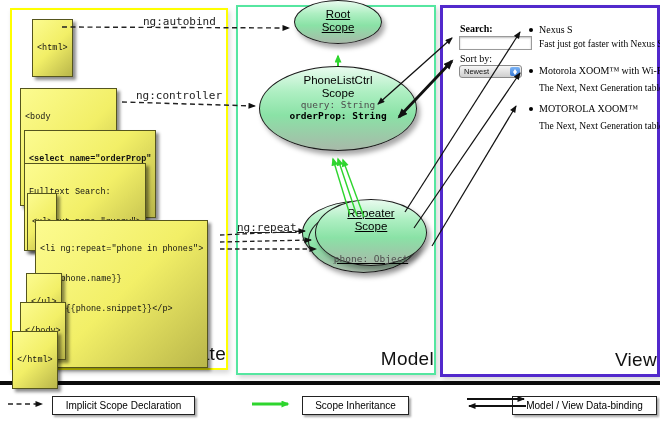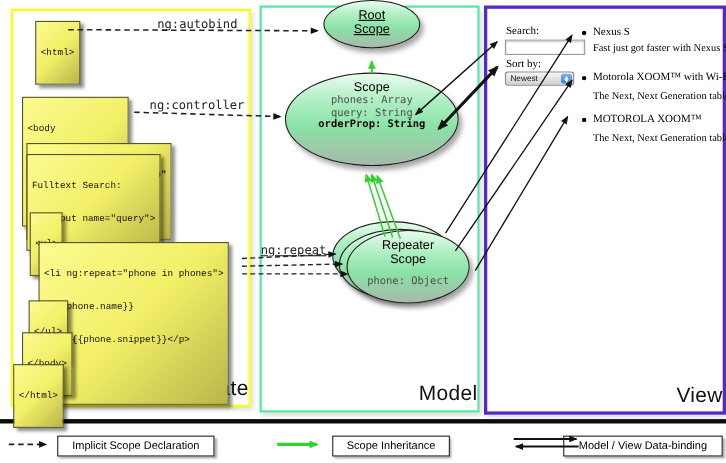--- a/index.html
+++ b/index.html
@@ -69,21 +69,21 @@
 
   <div class="panel" id="p-template">
     <div class="panel-label">Template</div>
   </div>
   <div class="panel" id="p-model">
     <div class="panel-label">Model</div>
   </div>
   <div class="panel" id="p-view">
     <div class="panel-label">View</div>
 
-    <div class="v-label" style="left:17px;top:15px;">Search:</div>
+    <div class="v-label" style="left:17px;top:15px;font-weight:bold;">Search:</div>
     <div class="v-input" style="left:16px;top:28px;"></div>
     <div class="v-label" style="left:17px;top:45px;">Sort by:</div>
     <div class="v-select" style="left:16px;top:57px;">
       <span class="val">Newest</span>
       <span class="stepper"></span>
     </div>
 
     <span class="bullet" style="left:86px;top:20px;"></span>
     <div class="v-item-title" style="left:96px;top:16px;">Nexus S</div>
     <div class="v-item-snippet" style="left:96px;top:31px;">Fast just got faster with Nexus S.</div>
@@ -102,21 +102,21 @@
   </div>
   <div class="code-box" style="left:20px;top:88px;">
     <div>&lt;body</div>
     <div> ng:controller=</div>
     <div> "PhoneListCtrl"&gt;</div>
   </div>
   <div class="code-box bold" style="left:24px;top:130px;">
     <div>&lt;select name="orderProp"</div>
     <div>  ...&gt;</div>
   </div>
-  <div class="code-box" style="left:24px;top:140px;">
+  <div class="code-box" style="left:24px;top:163px;">
     <div>Fulltext Search:</div>
     <div>  &lt;input name="query"&gt;</div>
   </div>
   <div class="code-box" style="left:27px;top:193px;">
     <div>&lt;ul&gt;</div>
   </div>
   <div class="code-box" style="left:35px;top:220px;">
     <div>&lt;li ng:repeat="phone in phones"&gt;</div>
     <div>  {{phone.name}}</div>
     <div>  &lt;p&gt;{{phone.snippet}}&lt;/p&gt;</div>
@@ -135,32 +135,32 @@
   <div class="ng-label" style="left:143px;top:15px;">ng:autobind</div>
   <div class="ng-label" style="left:136px;top:89px;">ng:controller</div>
   <div class="ng-label" style="left:237px;top:221px;text-decoration:underline;">ng:repeat</div>
 
   <div class="scope" style="left:294px;top:0;width:88px;height:44px;padding-top:7px;text-decoration:underline;">
     <div class="scope-title">Root</div>
     <div class="scope-title">Scope</div>
   </div>
 
   <div class="scope" style="left:259px;top:66px;width:158px;height:85px;padding-top:7px;">
+    <div class="scope-title">PhoneListCtrl</div>
     <div class="scope-title">Scope</div>
-    <div class="scope-prop">phones: Array</div>
     <div class="scope-prop">query: String</div>
     <div class="scope-prop bold">orderProp: String</div>
   </div>
 
   <div class="scope" style="left:302px;top:201px;width:110px;height:64px;"></div>
   <div class="scope" style="left:308px;top:208px;width:111px;height:65px;"></div>
-  <div class="scope" style="left:315px;top:209px;width:112px;height:67px;padding-top:7px;">
+  <div class="scope" style="left:315px;top:199px;width:112px;height:67px;padding-top:7px;text-decoration:underline;">
     <div class="scope-title">Repeater</div>
     <div class="scope-title">Scope</div>
-    <div class="scope-prop" style="margin-top:8px;">phone: Object</div>
+    <div class="scope-prop" style="margin-top:21px;">phone: Object</div>
   </div>
 
   <div class="separator"></div>
   <div class="legend-box" style="left:52px;width:141px;">Implicit Scope Declaration</div>
   <div class="legend-box" style="left:302px;width:105px;">Scope Inheritance</div>
   <div class="legend-box" style="left:512px;width:143px;">Model / View Data-binding</div>
 
   <svg class="overlay" viewBox="0 0 660 421">
     <defs>
       <marker id="ah" viewBox="0 0 8 8" refX="6.5" refY="3" markerWidth="9" markerHeight="8" orient="auto-start-reverse" markerUnits="userSpaceOnUse">

